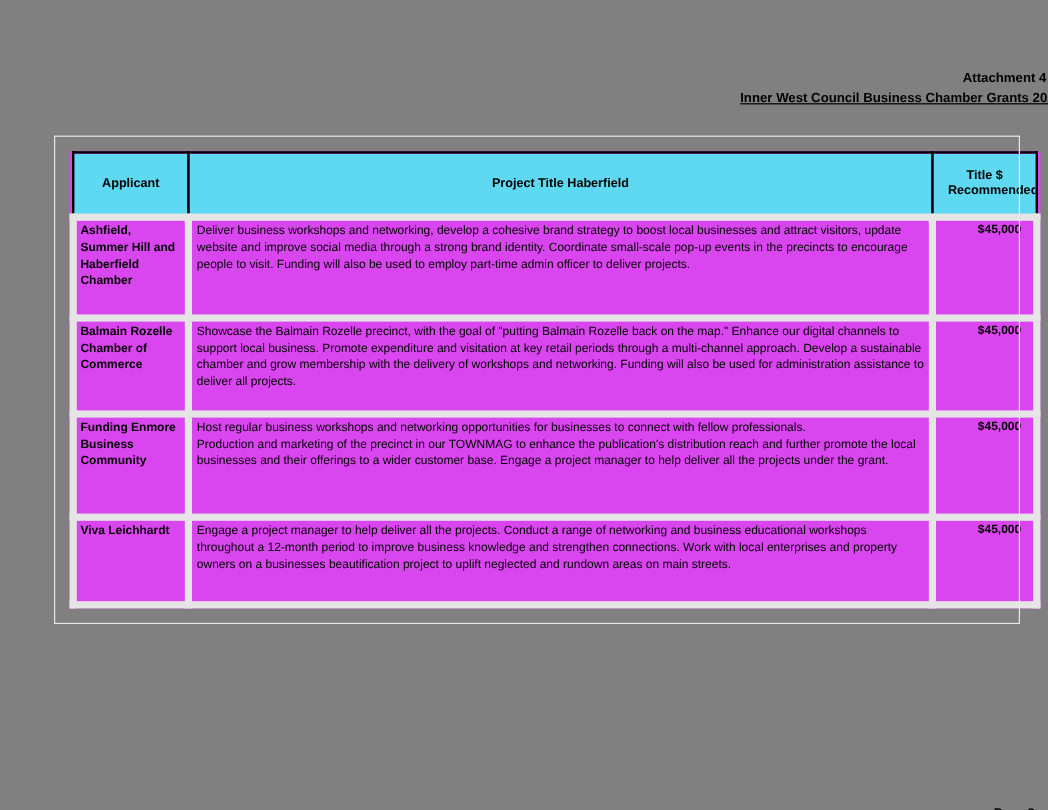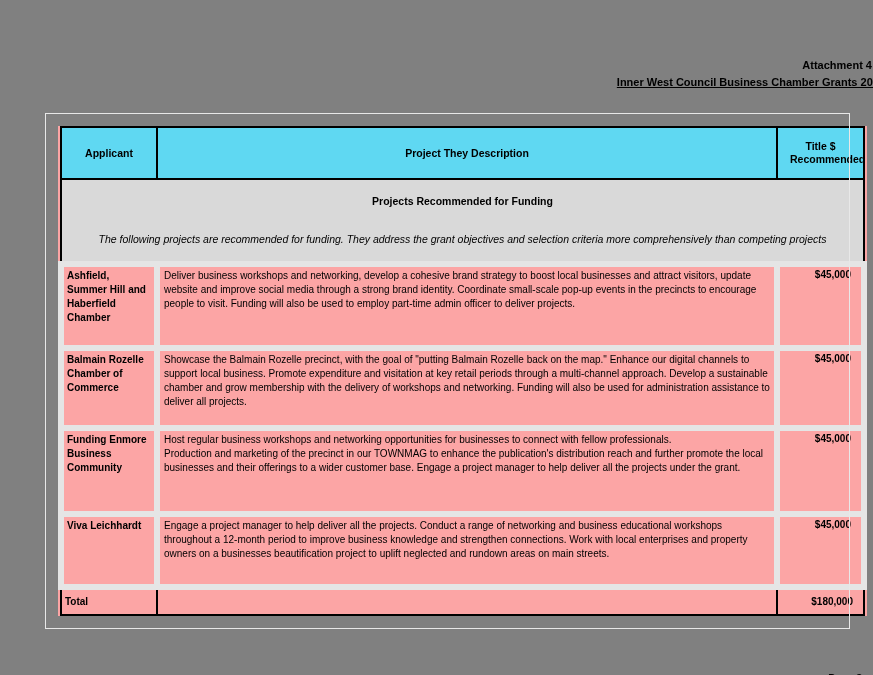--- a/index.html
+++ b/index.html
@@ -19,21 +19,21 @@
   .doc-title {
     position: absolute; top: 40px; left: 0; width: 100%;
     text-align: right; font-size: 11px; font-weight: bold; text-decoration: underline;
   }
   .table-wrap {
     position: absolute; left: 22px; top: 90px; width: 803px;
     outline: 1px solid #e8e8e8;
   }
   table.grants {
     border-collapse: collapse; width: 803px; table-layout: fixed;
-    background: #fca5a5;
+    background: #d946ef;
   }
   table.grants col.c1 { width: 96px; }
   table.grants col.c2 { width: 620px; }
   table.grants col.c3 { width: 87px; }
   table.grants th, table.grants td {
     border: 6px solid #e5e5e5; vertical-align: top; overflow: hidden;
   }
   tr.header-row { height: 42px; }
   tr.header-row th {
     background: #5fd8f2; font-size: 10.5px; font-weight: bold;
@@ -91,30 +91,24 @@
     <table class="grants">
       <colgroup>
           <col class="c1">
           <col class="c2">
           <col class="c3">
         </colgroup>
 
       <tbody>
           <tr class="header-row">
         <th>Applicant</th>
-        <th>Project They Description</th>
+        <th>Project Title Haberfield</th>
         <th>Title $ Recommended</th>
       </tr>
 
-      <tr class="section-row">
-        <td colspan="3">
-          <div class="section-heading">Projects Recommended for Funding</div>
-          <div class="section-sub">The following projects are recommended for funding. They address the grant objectives and selection criteria more comprehensively than competing projects</div>
-        </td>
-      </tr>
 
       <tr class="row-1">
         <td class="applicant-cell">Ashfield, Summer Hill and Haberfield Chamber</td>
         <td class="desc-cell">Deliver business workshops and networking, develop a cohesive brand strategy to boost local businesses and attract visitors, update website and improve social media through a strong brand identity. Coordinate small-scale pop-up events in the precincts to encourage people to visit. Funding will also be used to employ part-time admin officer to deliver projects.</td>
         <td class="amount-cell">$45,000</td>
       </tr>
 
       <tr class="row-2">
         <td class="applicant-cell">Balmain Rozelle Chamber of Commerce</td>
         <td class="desc-cell">Showcase the Balmain Rozelle precinct, with the goal of "putting Balmain Rozelle back on the map." Enhance our digital channels to support local business. Promote expenditure and visitation at key retail periods through a multi-channel approach. Develop a sustainable chamber and grow membership with the delivery of workshops and networking. Funding will also be used for administration assistance to deliver all projects.</td>
@@ -127,25 +121,20 @@
 Production and marketing of the precinct in our TOWNMAG to enhance the publication's distribution reach and further promote the local businesses and their offerings to a wider customer base. Engage a project manager to help deliver all the projects under the grant.</td>
         <td class="amount-cell">$45,000</td>
       </tr>
 
       <tr class="row-4">
         <td class="applicant-cell">Viva Leichhardt</td>
         <td class="desc-cell">Engage a project manager to help deliver all the projects. Conduct a range of networking and business educational workshops throughout a 12-month period to improve business knowledge and strengthen connections. Work with local enterprises and property owners on a businesses beautification project to uplift neglected and rundown areas on main streets.</td>
         <td class="amount-cell">$45,000</td>
       </tr>
 
-      <tr class="total-row">
-        <td class="total-label">Total</td>
-        <td></td>
-        <td class="total-amount">$180,000</td>
-      </tr>
 
     </tbody>
       </table>
   </div>
 
   <div class="footer-page">Page 8</div>
 
   <div class="bottom-bar"></div>
 </div>
 

